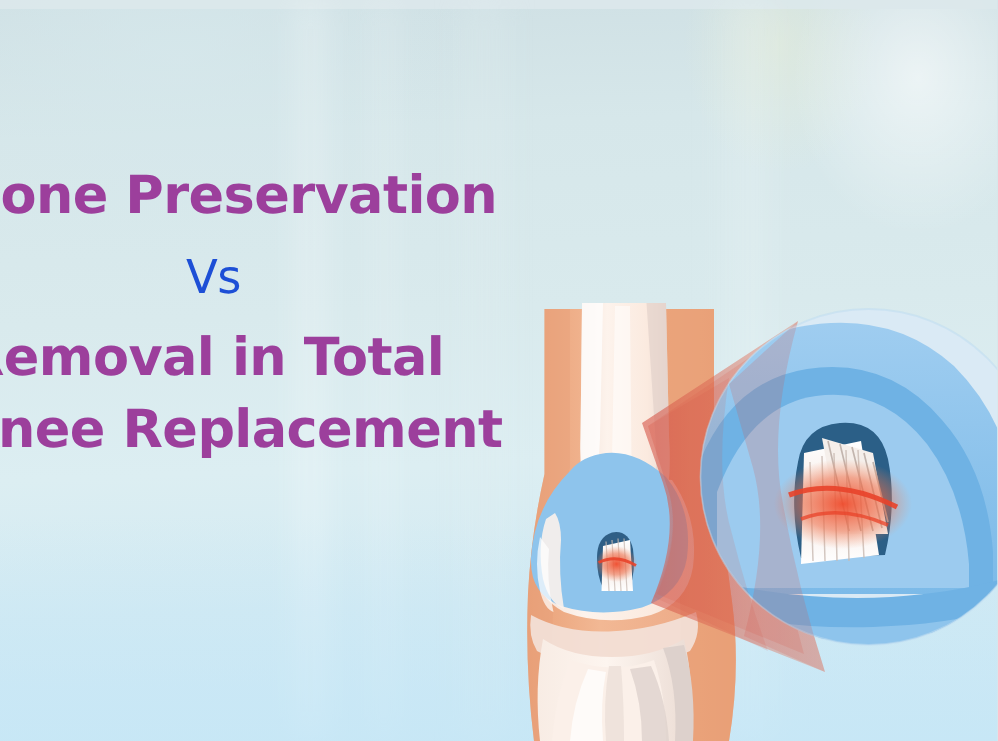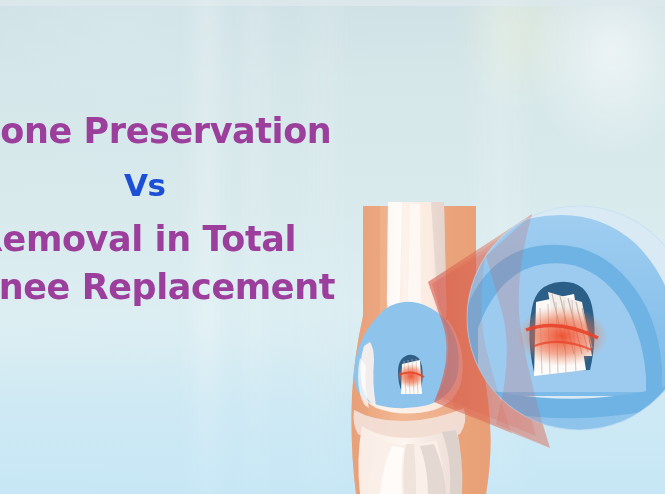--- a/index.html
+++ b/index.html
@@ -32,21 +32,21 @@
     font-family:"DejaVu Sans", sans-serif;
     font-weight:bold;
     color:#9c3f9c;
     letter-spacing:-0.4px;
     white-space:nowrap;
     line-height:1;
   }
   #line1{position:absolute;left:-26px;top:14px;font-size:35px;}
   #line3{position:absolute;left:-24px;top:122px;font-size:35px;}
   #line4{position:absolute;left:-28px;top:170px;font-size:35px;}
-  #line2{position:absolute;left:124px;top:70px;font-size:31px;color:#1d4fd6;font-weight:bold;}
+  #line2{position:absolute;left:124px;top:70px;font-size:31px;color:#1d4fd6;font-weight:normal;}
 
   
   #art{position:absolute;left:336px;top:196px;width:329px;height:298px;}
   #art svg{display:block;width:329px;height:298px;}
 </style>
 </head>
 <body>
 
 <div id="stage">
 

